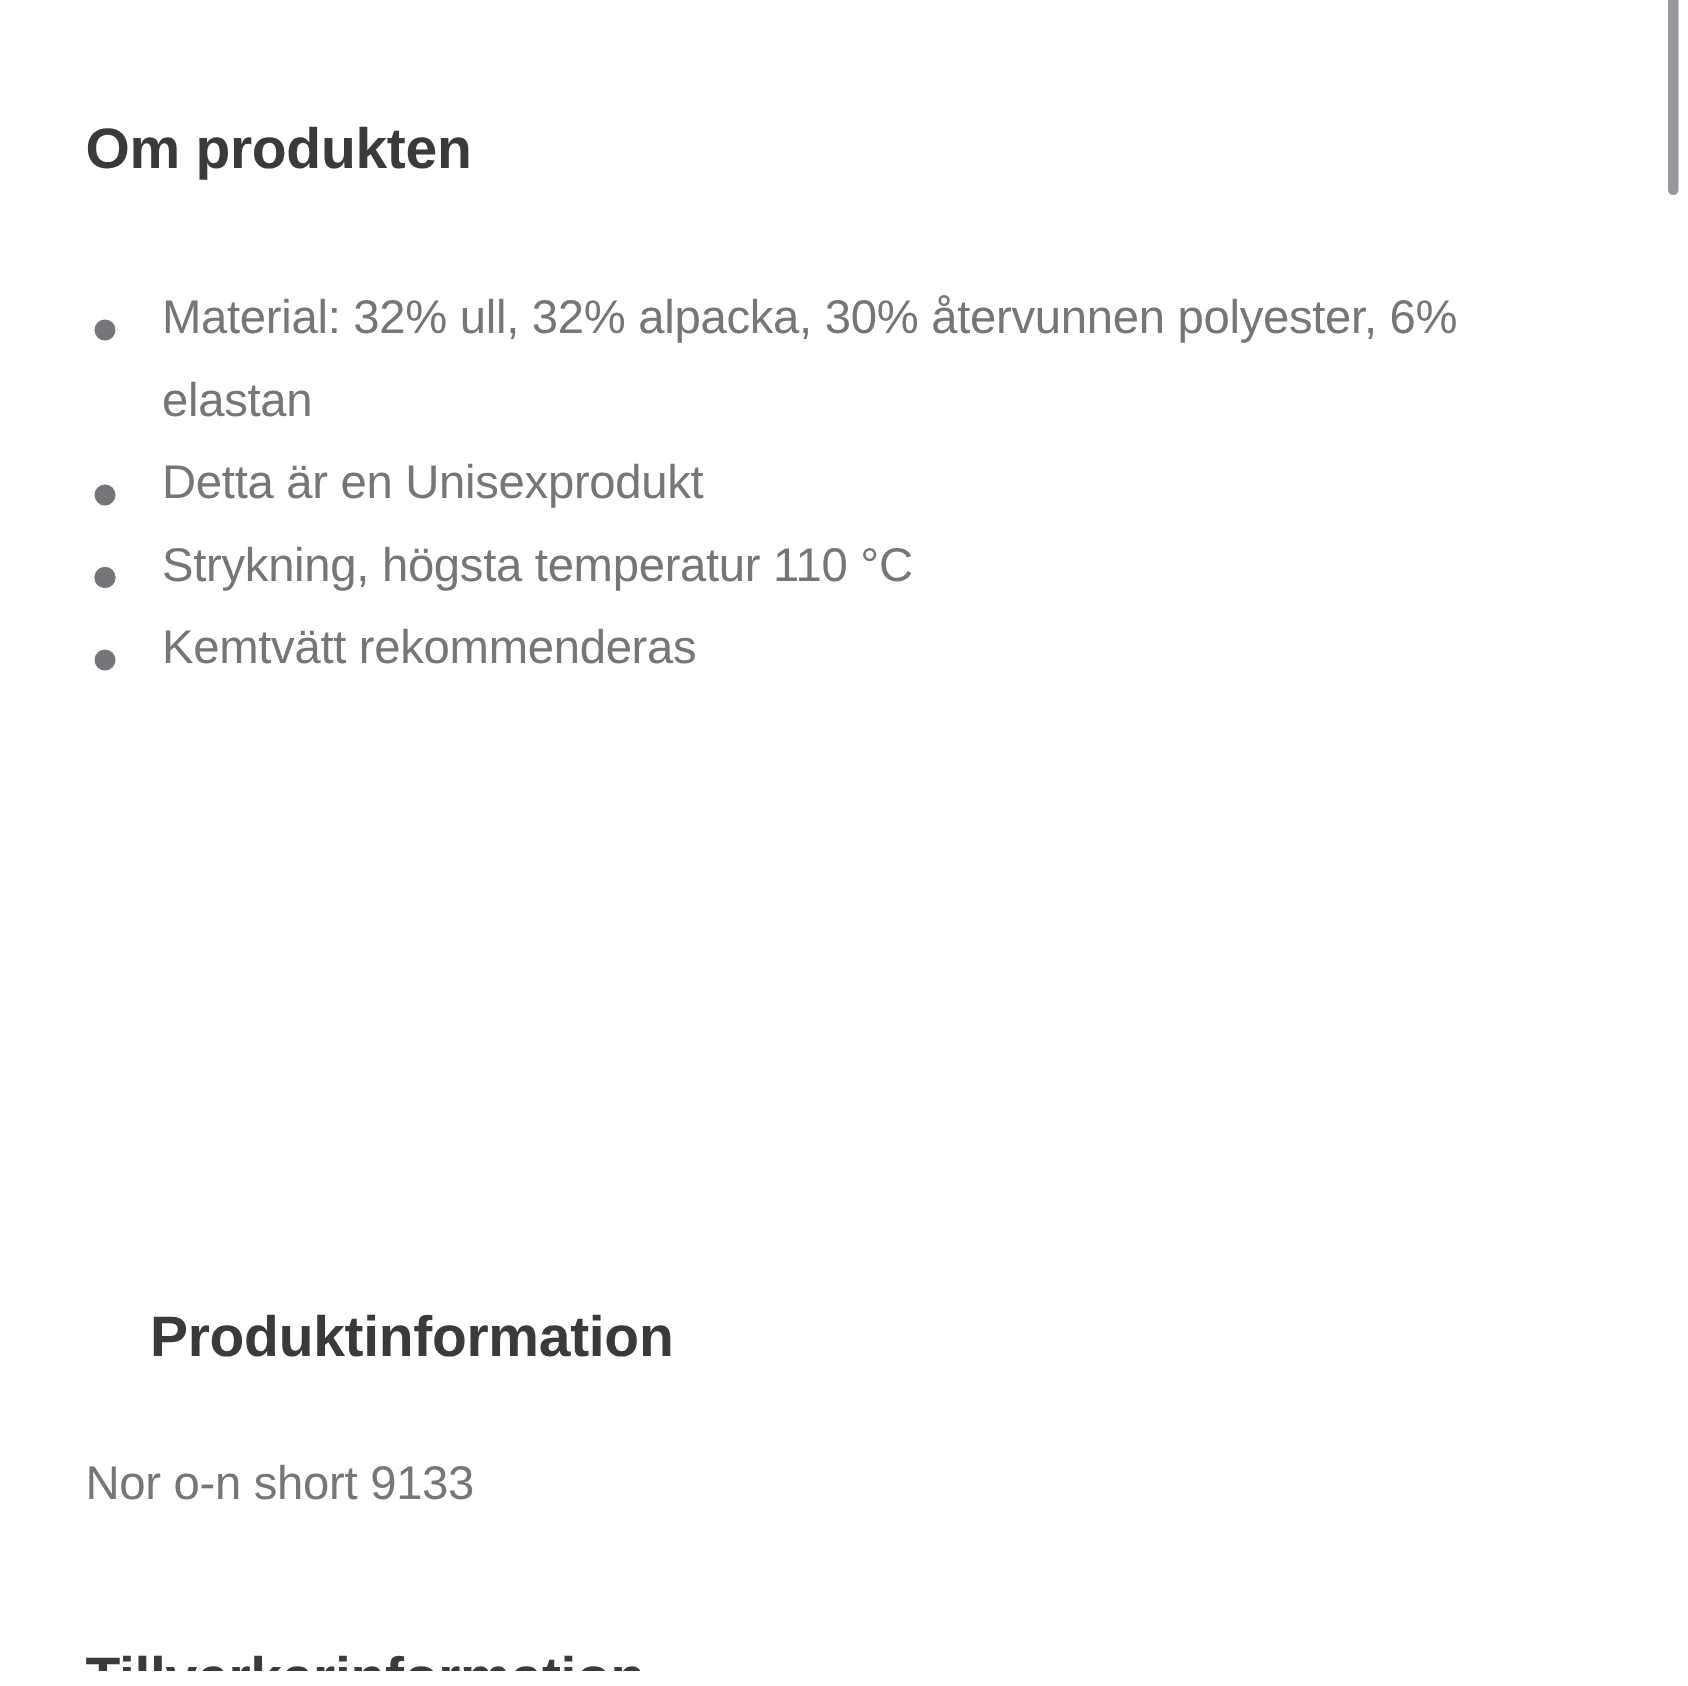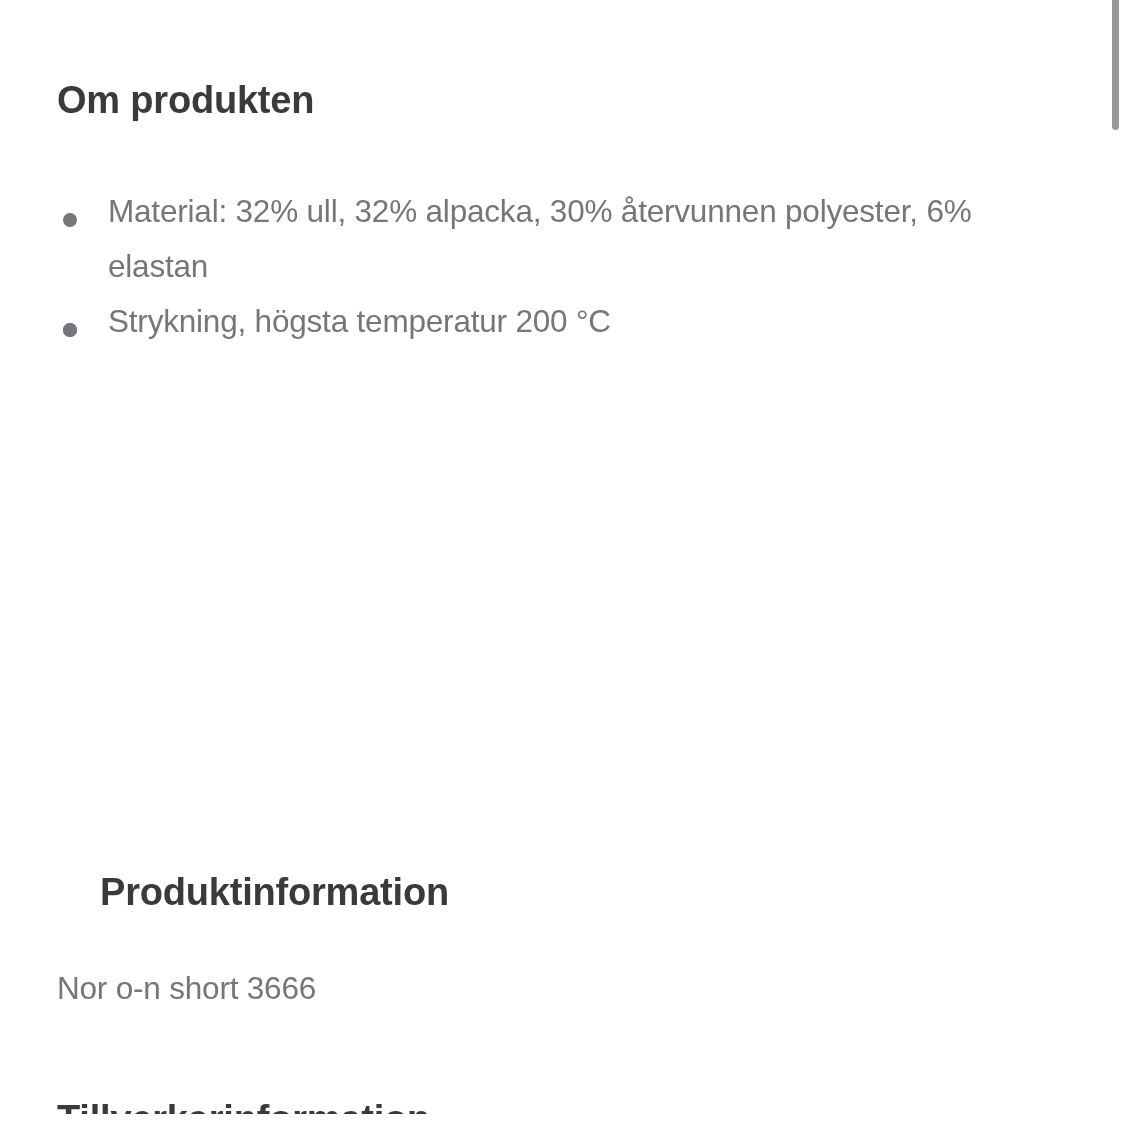--- a/index.html
+++ b/index.html
@@ -92,28 +92,36 @@
 
   <h2 class="about-heading">Om produkten</h2>
 
   <ul class="bullets">
     <li>
       <span class="dot"></span>
       <span>Material: 32% ull, 32% alpacka, 30% återvunnen polyester, 6% elastan</span>
     </li>
     <li>
       <span class="dot"></span>
+      <span>Detta är en Unisexprodukt</span>
     </li>
     <li>
       <span class="dot"></span>
-      <span>Strykning, högsta temperatur 200 °C</span>
+    </li>
+    <li>
+      <span class="dot"></span>
+      <span>Strykning, högsta temperatur 110 °C</span>
+    </li>
+    <li>
+      <span class="dot"></span>
+      <span>Kemtvätt rekommenderas</span>
     </li>
   </ul>
 
   <h2 class="productinfo-heading">Produktinformation</h2>
 
-  <p class="style-code">Nor o-n short 3666</p>
+  <p class="style-code">Nor o-n short 9133</p>
 
   <h2 class="manufacturer-heading">Tillverkarinformation</h2>
 
 </div>
 
 <div class="scrollbar-thumb"></div>
 
 </body></html>

